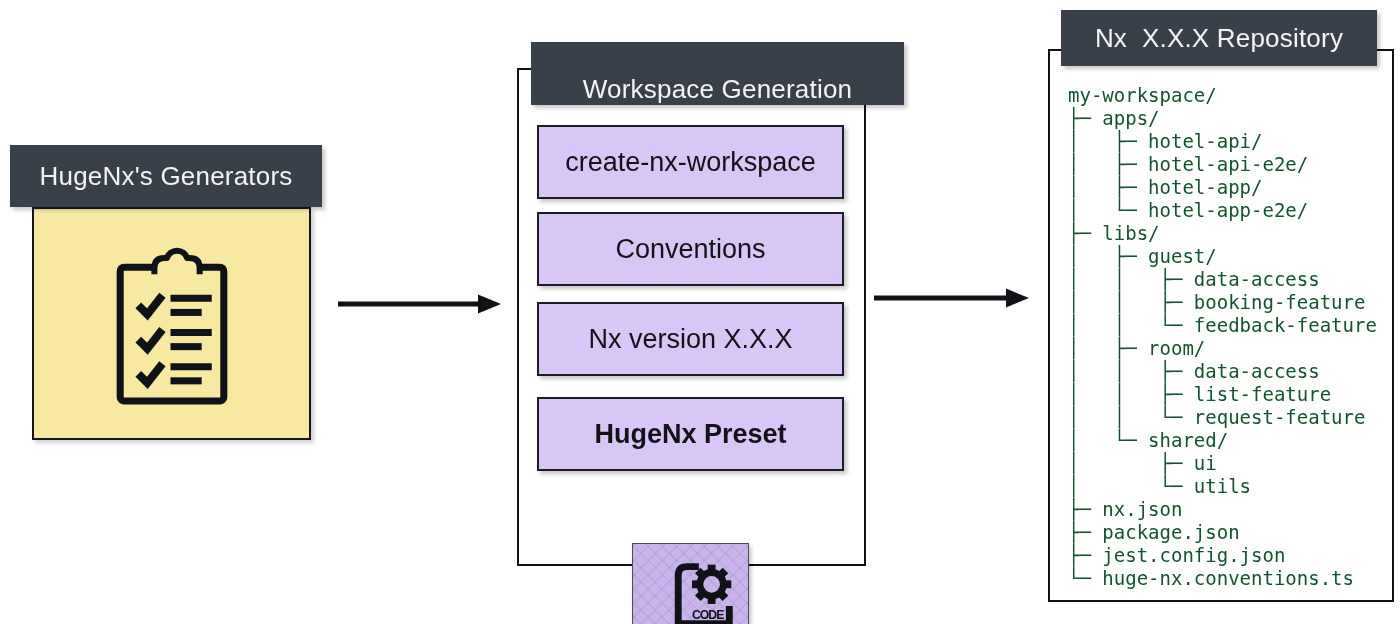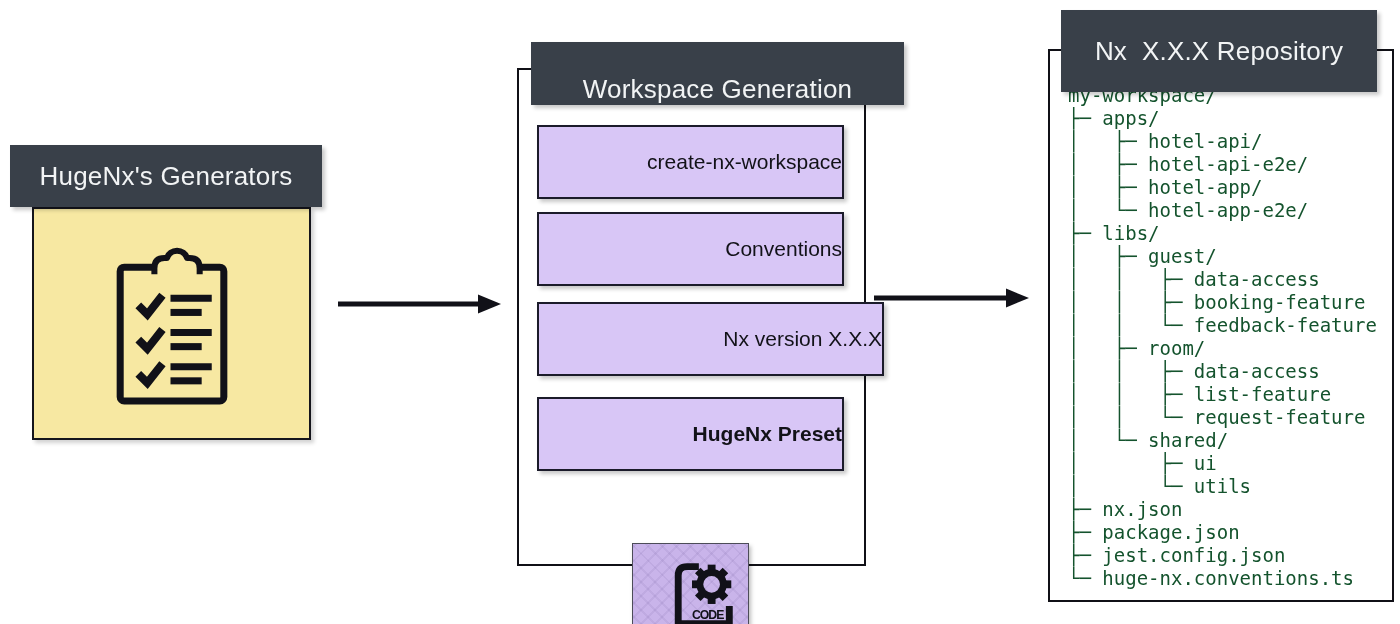--- a/index.html
+++ b/index.html
@@ -42,22 +42,22 @@
     z-index: 2;
   }
   .step-box {
     position: absolute;
     left: 537px; width: 303px; height: 70px;
     background: #d8c6f6;
     border: 2px solid #1b1b2a;
     box-shadow: 3px 3px 4px rgba(0,0,0,0.22);
     display: flex;
     align-items: center;
-    justify-content: flex-end;
-    font-size: 21px;
+    justify-content: center;
+    font-size: 27px;
     color: #121218;
     z-index: 2;
   }
   .code-square {
     position: absolute;
     left: 632px; top: 499px; width: 115px; height: 116px;
     background: #c9b4ea;
     background-image:
       repeating-linear-gradient(45deg, rgba(60,40,110,0.07) 0 2px, transparent 2px 10px),
       repeating-linear-gradient(-45deg, rgba(60,40,110,0.07) 0 2px, transparent 2px 10px);
@@ -123,21 +123,21 @@
   <div class="dark-header" style="left:531px; top:42px; width:373px; height:63px;align-items:flex-end;">
     <span>Workspace Generation</span>
   </div>
 
   <div class="step-box" style="top:125px;">
     <span>create-nx-workspace</span>
   </div>
   <div class="step-box" style="top:212px;">
     <span>Conventions</span>
   </div>
-  <div class="step-box" style="top:302px;padding-left:40px;">
+  <div class="step-box" style="top:302px;">
     <span>Nx version X.X.X</span>
   </div>
   <div class="step-box" style="top:397px;font-weight:bold;">
     <span>HugeNx Preset</span>
   </div>
 
   <div class="code-square">
     <svg class="icon-svg" width="113" height="114" viewBox="0 0 115 116" aria-hidden="true">
 
       <path d="M66 22 H54 Q45 22 45 31 V80 H97 V62" fill="none" stroke="#111118" stroke-width="7"></path>
@@ -161,21 +161,21 @@
     </svg>
   </div>
 
   <svg class="arrow-svg" style="left:872px; top:283px;" width="160" height="30" viewBox="0 0 160 30" aria-hidden="true">
     <line x1="2" y1="15" x2="136" y2="15" stroke="#111118" stroke-width="5"></line>
     <polygon points="134,5.5 157,15 134,24.5" fill="#111118"></polygon>
   </svg>
 
   <div class="outer-box" style="left:1048px; top:49px; width:342px; height:549px;"></div>
 
-  <div class="dark-header" style="left:1061px; top:10px; width:316px; height:82px;align-items:center;">
+  <div class="dark-header" style="left:1061px; top:10px; width:316px; height:56px;align-items:center;">
     <span style="white-space:pre;">Nx  X.X.X Repository</span>
   </div>
 
   <pre class="file-tree">my-workspace/
 ├─ apps/
 │   ├─ hotel-api/
 │   ├─ hotel-api-e2e/
 │   ├─ hotel-app/
 │   └─ hotel-app-e2e/
 ├─ libs/

